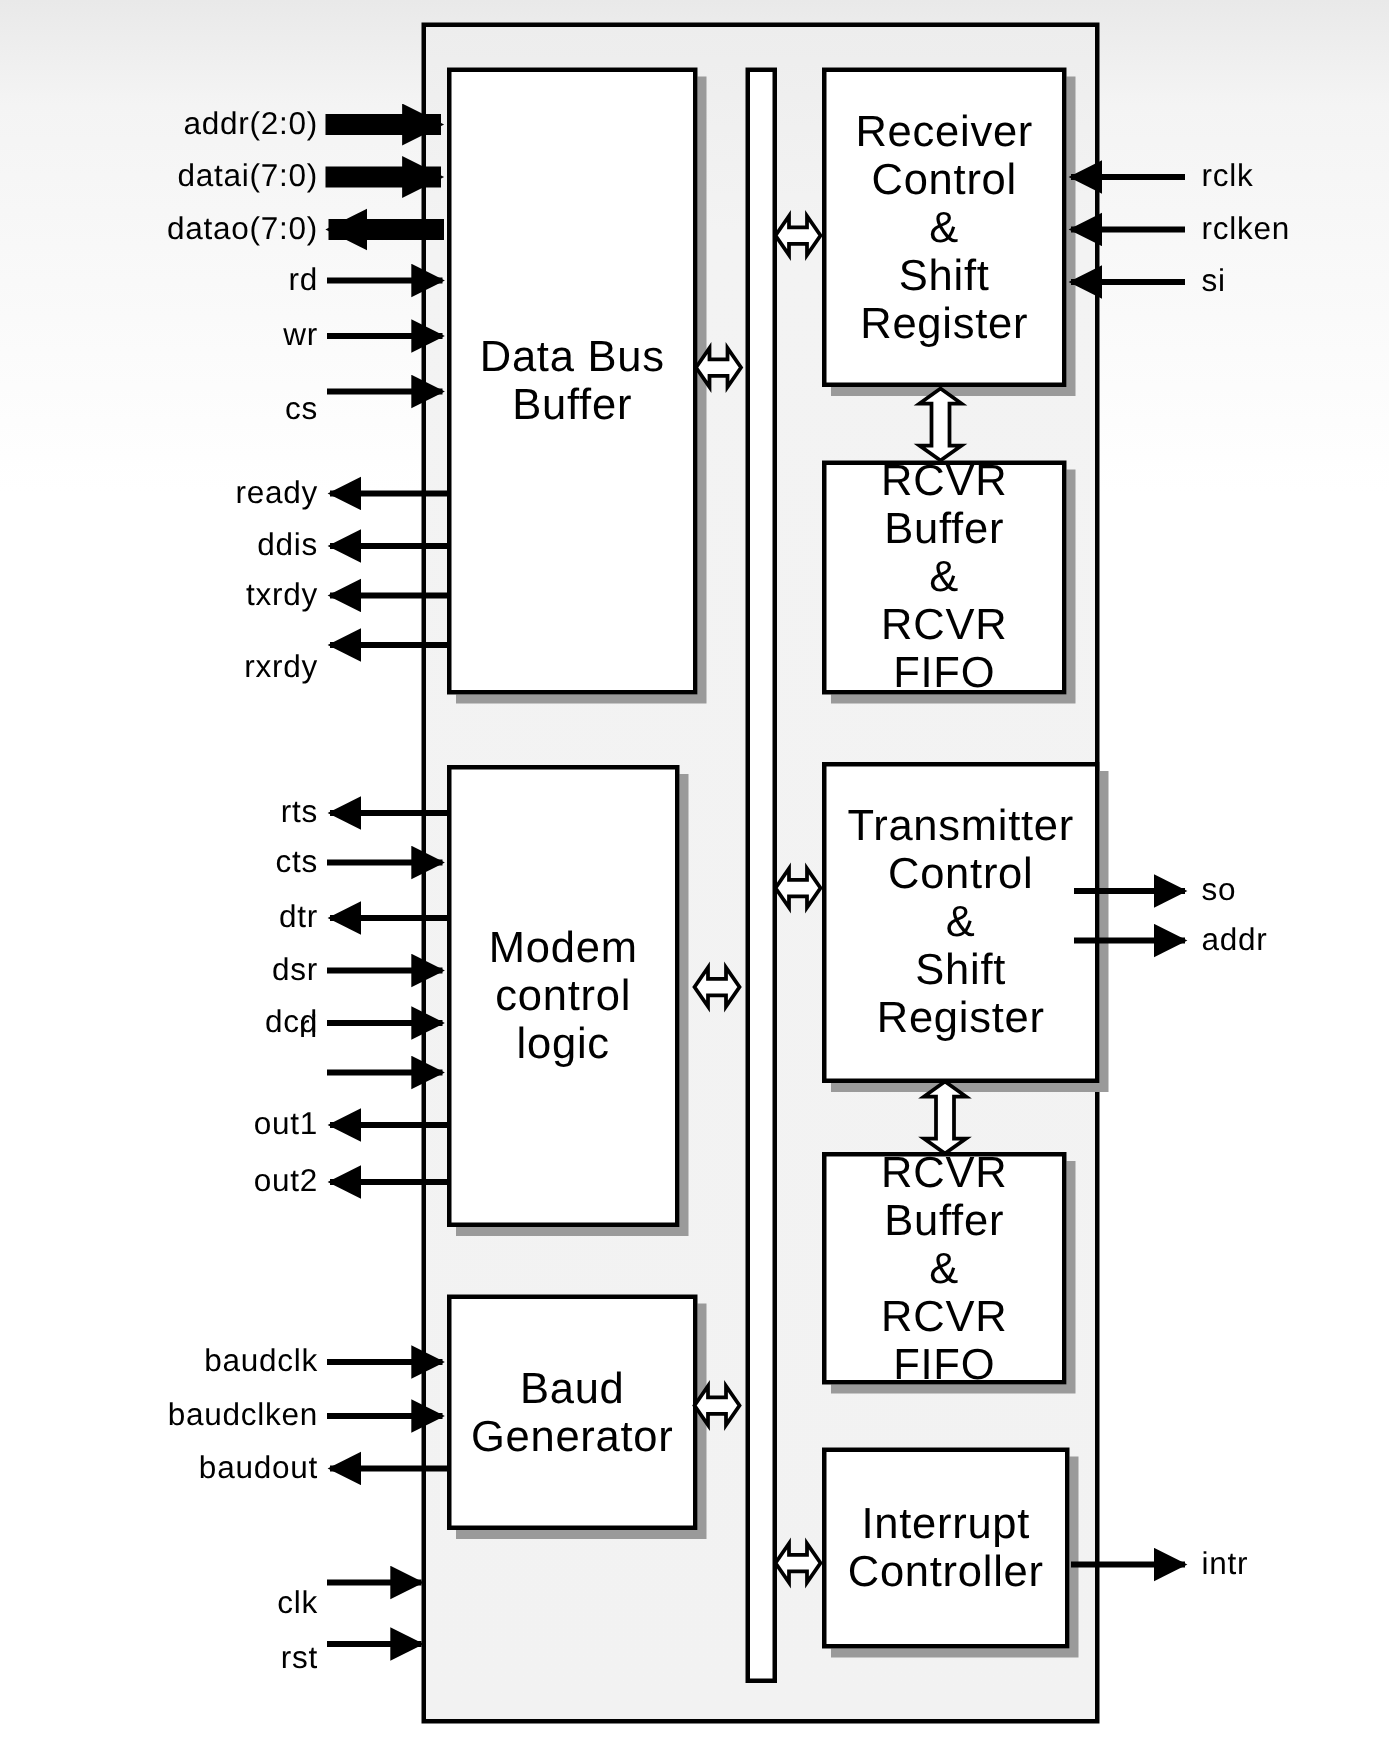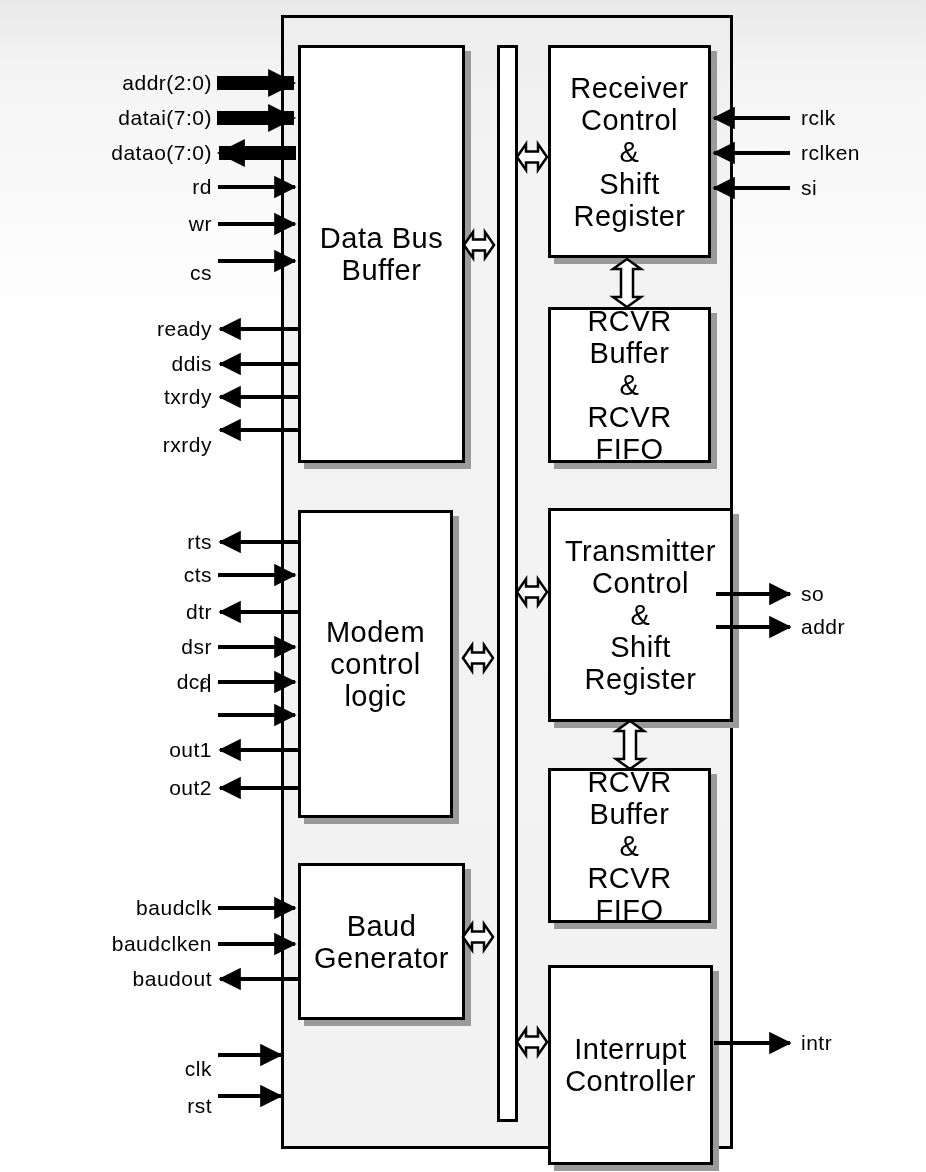--- a/index.html
+++ b/index.html
@@ -74,21 +74,21 @@
     <span class="block-label">Transmitter
 Control
 &amp;
 Shift Register</span>
   </div>
   <div class="block" style="left:548px; top:768px; width:163px; height:155px;">
     <span class="block-label">RCVR Buffer
 &amp;
 RCVR FIFO</span>
   </div>
-  <div class="block" style="left:548px; top:965px; width:165px; height:200px;">
+  <div class="block" style="left:548px; top:965px; width:165px; height:134px;">
     <span class="block-label">Interrupt
 Controller</span>
   </div>
 
   <svg class="wires" viewBox="0 0 926 1172">
     <defs>
       <marker id="ah-thin" markerWidth="6.5" markerHeight="6.5" refX="5.2" refY="2.8" orient="auto">
         <path d="M0,0 L5.6,2.8 L0,5.6 Z" fill="#000"></path>
       </marker>
       <marker id="ah-thick" markerWidth="2.4" markerHeight="2.4" refX="1.85" refY="1" orient="auto">

